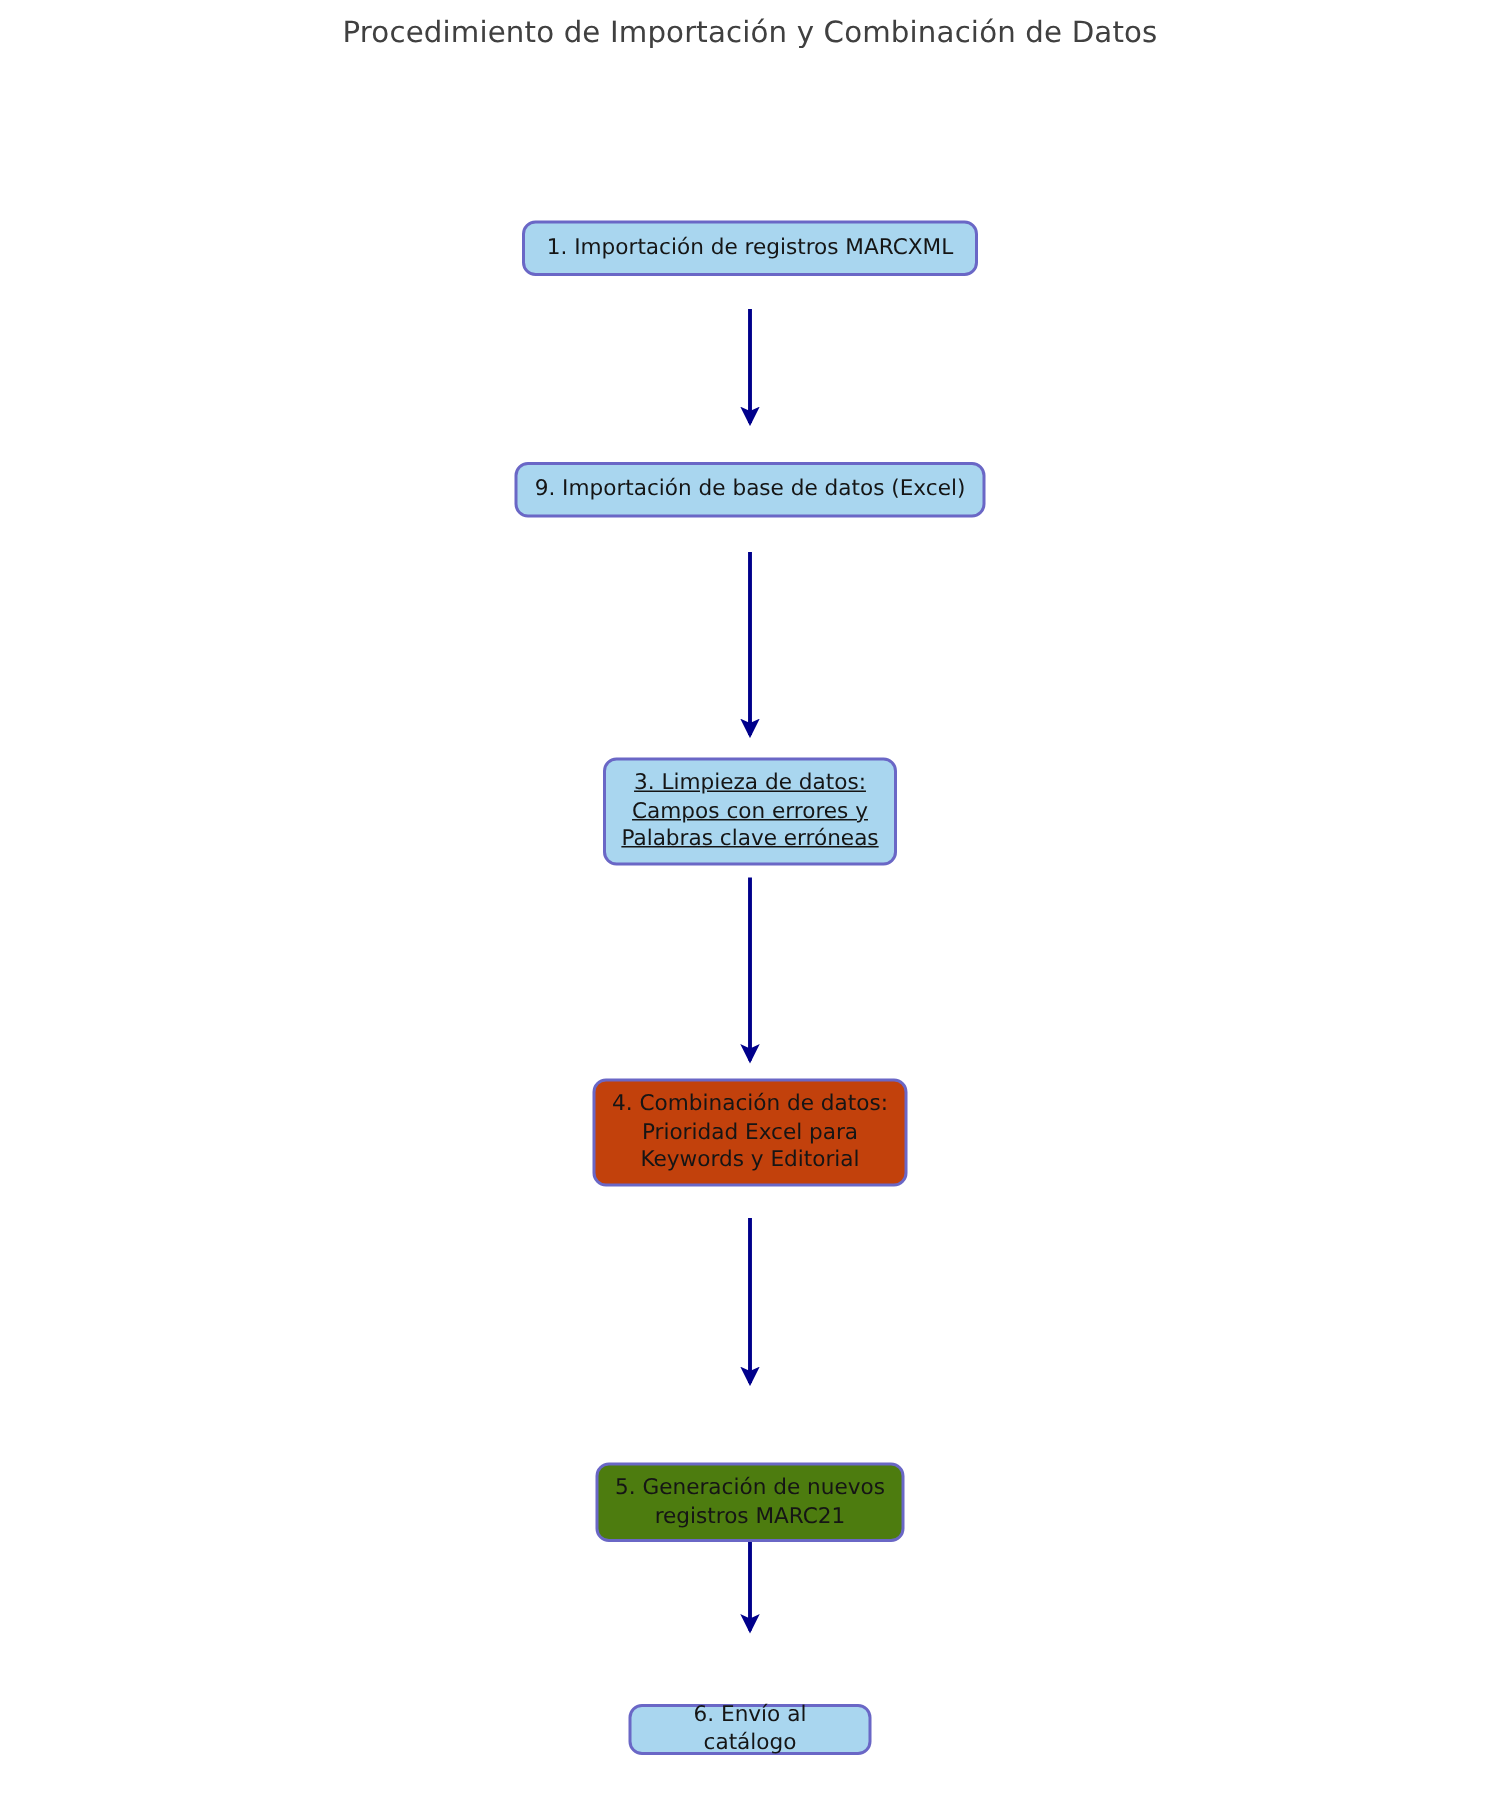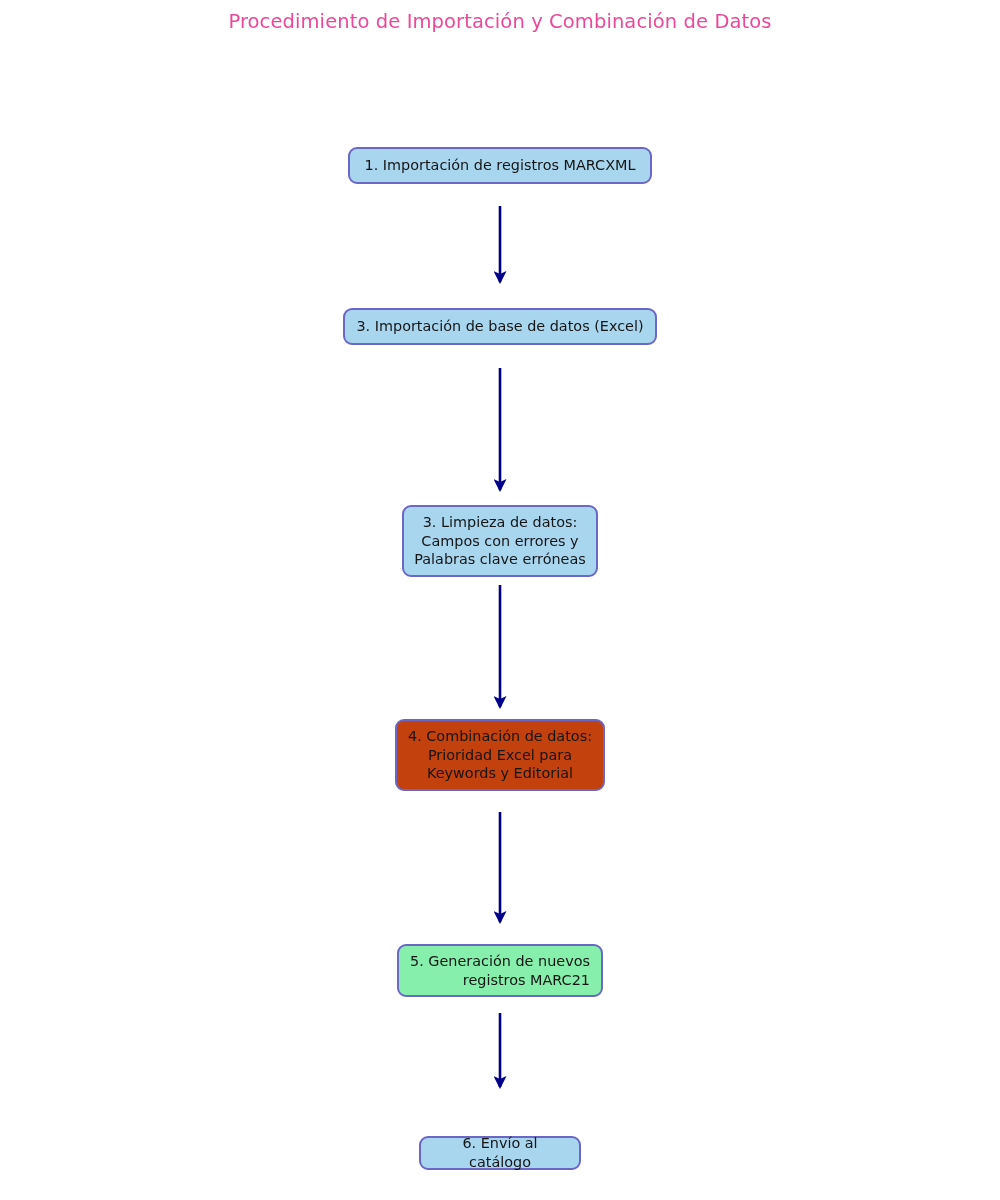--- a/index.html
+++ b/index.html
@@ -21,21 +21,21 @@
     height: 1200px;
   }
 
   .chart-title {
     position: absolute;
     left: 0;
     top: 10px;
     width: 1000px;
     text-align: center;
     font-size: 19.5px;
-    color: #ec4899;
+    color: #404040;
     letter-spacing: 0.1px;
     white-space: nowrap;
   }
 
   .node {
     position: absolute;
     box-sizing: border-box;
     background: #a9d6ef;
     border: 2px solid #be185d;
     border-radius: 9px;
@@ -76,25 +76,25 @@
         <line x1="500" y1="206" x2="500" y2="282" stroke="#00008b" stroke-width="2.6" marker-end="url(#arrowhead)"></line>
         <line x1="500" y1="368" x2="500" y2="490" stroke="#00008b" stroke-width="2.6" marker-end="url(#arrowhead)"></line>
         <line x1="500" y1="585" x2="500" y2="707" stroke="#00008b" stroke-width="2.6" marker-end="url(#arrowhead)"></line>
         <line x1="500" y1="812" x2="500" y2="922" stroke="#00008b" stroke-width="2.6" marker-end="url(#arrowhead)"></line>
         <line x1="500" y1="1013" x2="500" y2="1087" stroke="#00008b" stroke-width="2.6" marker-end="url(#arrowhead)"></line>
       </g>
   </svg>
 
   <div id="nodes-group">
       <div class="node" style="left: 348px; top: 147px; width: 304px; height: 37px; background: rgb(169, 214, 239); border-color: rgb(106, 103, 198); color: rgb(21, 21, 21);">1. Importación de registros MARCXML</div>
-      <div class="node" style="left: 343px; top: 308px; width: 314px; height: 37px; background: rgb(169, 214, 239); border-color: rgb(106, 103, 198); color: rgb(21, 21, 21);">3. Importación de base de datos (Excel)</div>
-      <div class="node" style="left: 402px; top: 505px; width: 196px; height: 72px; background: rgb(169, 214, 239); border-color: rgb(106, 103, 198); color: rgb(21, 21, 21);">3. Limpieza de datos:
+      <div class="node" style="left: 343px; top: 308px; width: 314px; height: 37px; background: rgb(169, 214, 239); border-color: rgb(106, 103, 198); color: rgb(21, 21, 21);">9. Importación de base de datos (Excel)</div>
+      <div class="node" style="left: 402px; top: 505px; width: 196px; height: 72px; background: rgb(169, 214, 239); border-color: rgb(106, 103, 198); color: rgb(21, 21, 21); text-decoration: underline;">3. Limpieza de datos:
 Campos con errores y
 Palabras clave erróneas</div>
       <div class="node" style="left: 395px; top: 719px; width: 210px; height: 72px; background: #c2410c; border-color: rgb(106, 103, 198); color: rgb(21, 21, 21);">4. Combinación de datos:
 Prioridad Excel para
 Keywords y Editorial</div>
-      <div class="node" style="left: 397px; top: 944px; width: 206px; height: 53px; background: #86efac; border-color: rgb(106, 103, 198); color: rgb(21, 21, 21); text-align: right;">5. Generación de nuevos
+      <div class="node" style="left: 397px; top: 975px; width: 206px; height: 53px; background: #4d7c0f; border-color: rgb(106, 103, 198); color: rgb(21, 21, 21);">5. Generación de nuevos
 registros MARC21</div>
       <div class="node" style="left: 419px; top: 1114px; width: 162px; height: 34px; background: rgb(169, 214, 239); border-color: rgb(106, 103, 198); color: rgb(21, 21, 21); margin-top: 22px;">6. Envío al catálogo</div>
     </div>
 
 </div>
 
 </body></html>

